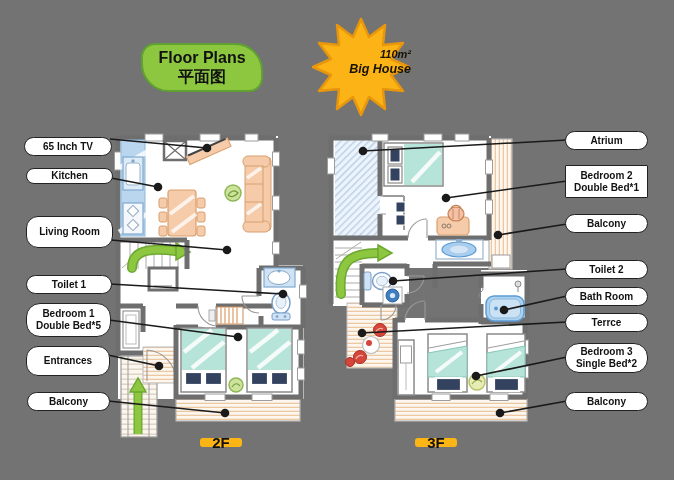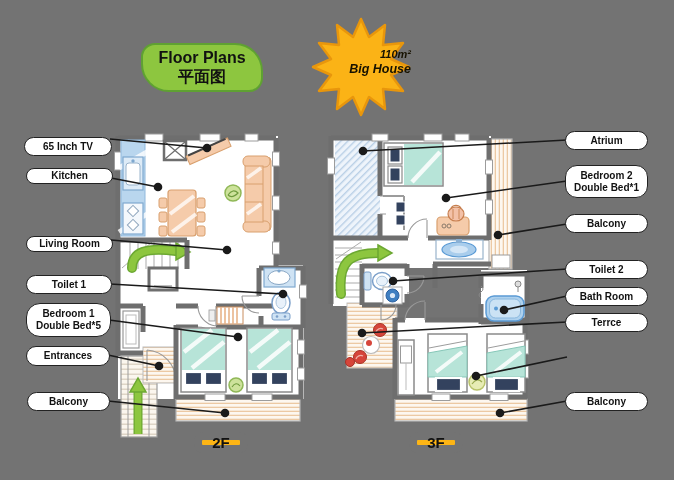--- a/index.html
+++ b/index.html
@@ -12,21 +12,21 @@
   .title-badge{position:absolute;left:141px;top:43px;width:122px;height:49px;
         background:#8dc63f;border:2.5px solid #5fa132;border-radius:14px 28px 14px 28px;
         display:flex;flex-direction:column;align-items:center;justify-content:center;
         color:#111;font-weight:bold;box-sizing:border-box;z-index:5;}
   .title-badge .l1{font-size:16px;line-height:1.15;}
   .title-badge .l2{font-size:16px;line-height:1.2;}
   .star-text{position:absolute;left:311px;top:48px;width:100px;text-align:right;color:#171200;
         font-weight:bold;z-index:5;font-style:italic;}
   .star-text .l1{font-size:11px;line-height:1.25;}
   .star-text .l2{font-size:12.5px;line-height:1.25;}
-  .floor-badge{position:absolute;width:54px;height:21px;background:#fdb515;border:8px solid #737373;
+  .floor-badge{position:absolute;width:54px;height:21px;background:#fdb515;border:6px solid #737373;
         border-radius:9px;display:flex;align-items:center;justify-content:center;
         font-weight:bold;font-size:15px;color:#111;box-sizing:border-box;z-index:5;}
 </style>
 </head>
 <body>
 
 <div id="canvas">
 
 <svg id="scene" width="674" height="480" viewBox="0 0 674 480">
   <defs>
@@ -436,56 +436,60 @@
   <div class="l1">110m²</div>
   <div class="l2">Big House</div>
 </div>
 
 <div class="pill" style="left:24px;top:129px;width:88px;height:19px;margin-top:8px;">
       <span>65 Inch TV</span>
     </div>
 <div class="pill" style="left:26px;top:168px;width:87px;height:16px;">
       <span>Kitchen</span>
     </div>
-<div class="pill" style="left:26px;top:236px;width:87px;height:16px;">
+<div class="pill" style="left:26px;top:216px;width:87px;height:32px;">
       <span>Living Room</span>
     </div>
 <div class="pill" style="left:26px;top:275px;width:86px;height:19px;align-items:center;">
       <span>Toilet 1</span>
     </div>
 <div class="pill" style="left:26px;top:303px;width:85px;height:34px;border-radius:14px;">
   <span>Bedroom 1</span>
   <span>Double Bed*5</span>
 </div>
-<div class="pill" style="left:26px;top:346px;width:84px;height:20px;">
+<div class="pill" style="left:26px;top:346px;width:84px;height:30px;">
       <span>Entrances</span>
     </div>
 <div class="pill" style="left:27px;top:392px;width:83px;height:19px;">
       <span>Balcony</span>
     </div>
 
 <div class="pill" style="left:565px;top:131px;width:83px;height:19px;">
       <span>Atrium</span>
     </div>
-<div class="pill" style="left:565px;top:165px;width:83px;height:33px;border-radius:12px;">
+<div class="pill" style="left:565px;top:165px;width:83px;height:33px;border-radius:1px;">
   <span>Bedroom 2</span>
   <span>Double Bed*1</span>
 </div>
 <div class="pill" style="left:565px;top:214px;width:83px;height:19px;">
       <span>Balcony</span>
     </div>
 <div class="pill" style="left:565px;top:260px;width:83px;height:19px;">
       <span>Toilet 2</span>
     </div>
 <div class="pill" style="left:565px;top:287px;width:83px;height:19px;">
       <span>Bath Room</span>
     </div>
 <div class="pill" style="left:565px;top:313px;width:83px;height:19px;">
       <span>Terrce</span>
     </div>
+<div class="pill" style="left:565px;top:343px;width:83px;height:30px;border-radius:14px;">
+  <span>Bedroom 3</span>
+  <span>Single Bed*2</span>
+</div>
 <div class="pill" style="left:565px;top:392px;width:83px;height:19px;">
       <span>Balcony</span>
     </div>
 
 <div class="floor-badge" style="left:194px;top:432px;">2F</div>
 <div class="floor-badge" style="left:409px;top:432px;">3F</div>
 
 </div>
 
 </body></html>

